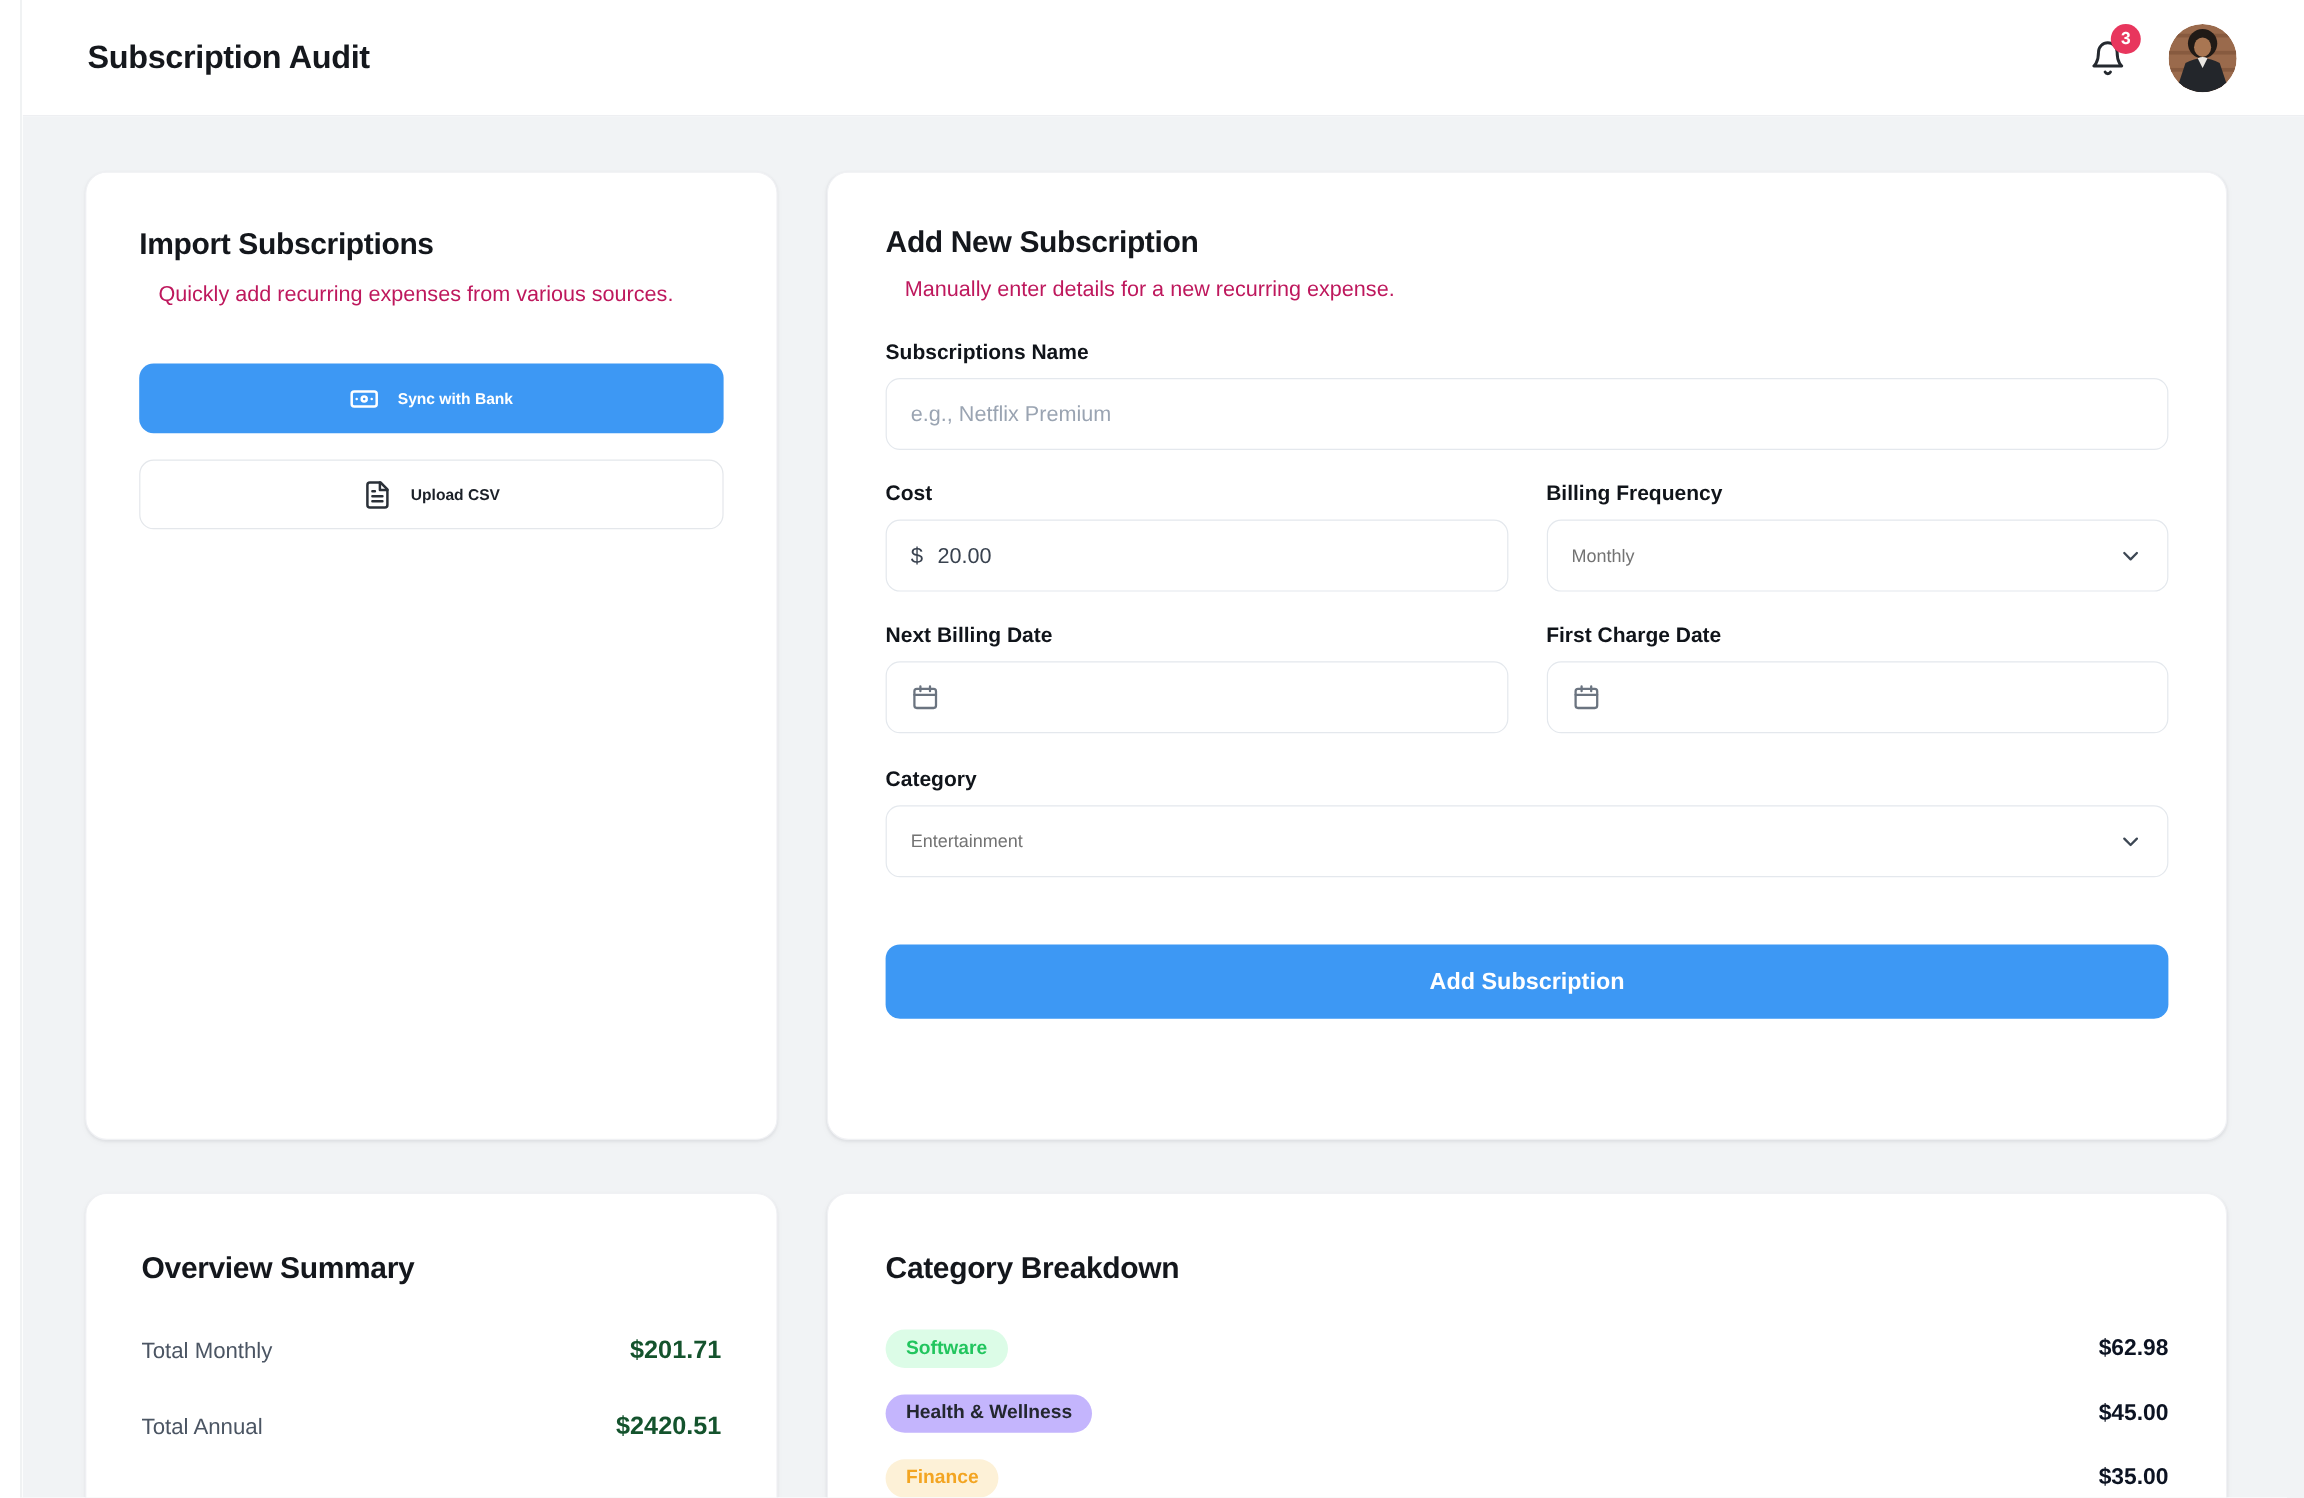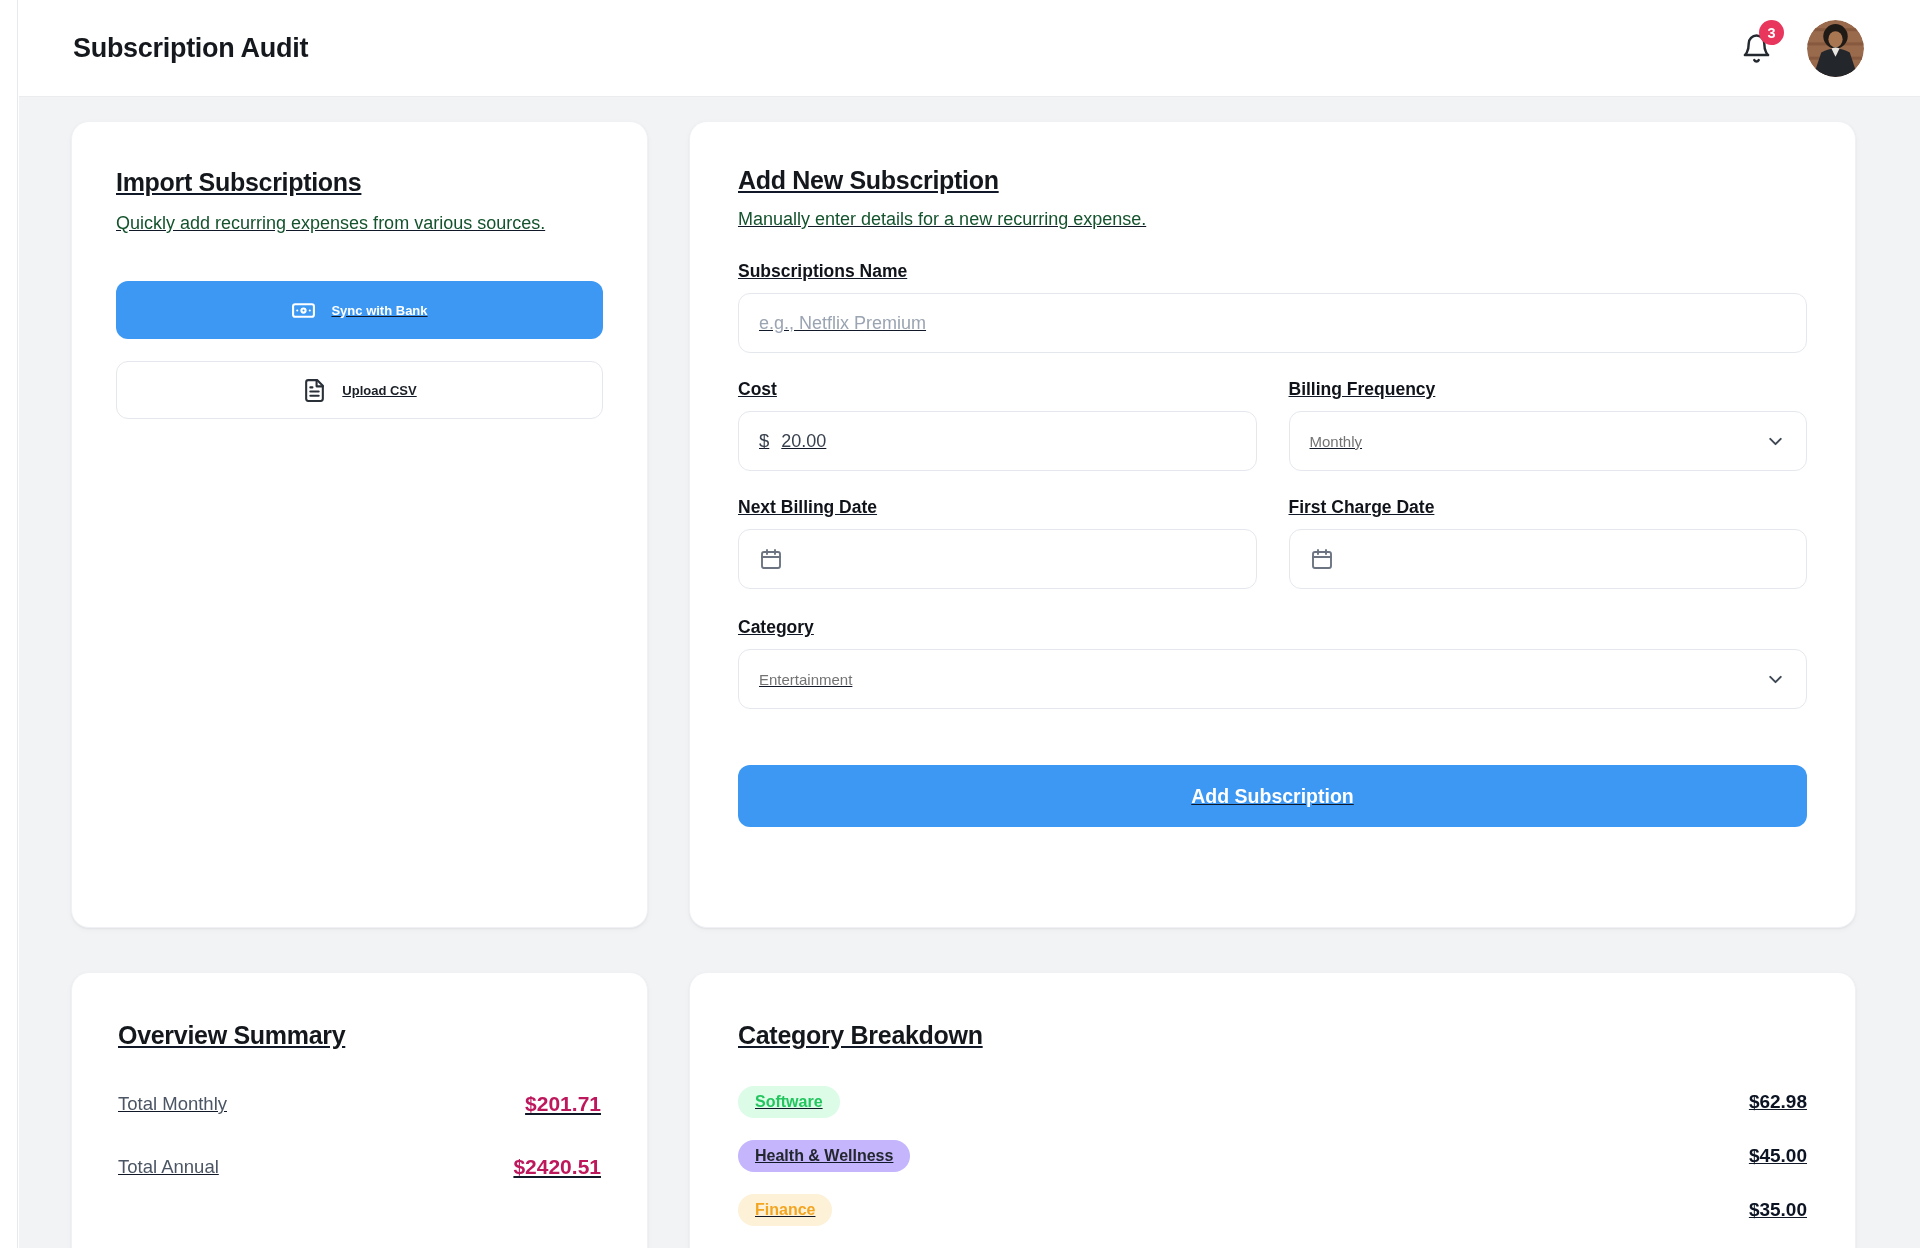--- a/index.html
+++ b/index.html
@@ -23,27 +23,27 @@
   .page-title{font-size:27px;font-weight:700;color:#15181d;letter-spacing:-0.3px;}
   .topbar-right{display:flex;align-items:center;gap:32px;}
   .bell-wrap{position:relative;width:38px;height:40px;display:flex;align-items:center;justify-content:center;cursor:pointer;}
   .bell-wrap svg{width:31px;height:31px;stroke:#24292f;fill:none;stroke-width:1.9;stroke-linecap:round;stroke-linejoin:round;}
   .notif-badge{position:absolute;top:-8px;right:-9px;min-width:25px;height:25px;padding:0 6px;border-radius:999px;
     background:var(--notif);color:#fff;font-size:14.5px;font-weight:700;display:flex;align-items:center;justify-content:center;}
   .avatar{width:57px;height:57px;border-radius:50%;overflow:hidden;cursor:pointer;flex:0 0 auto;}
   .avatar svg{width:100%;height:100%;display:block;}
 
   
-  .content{flex:1;background:var(--page-bg);padding:24px 64px 0 52px;overflow:hidden;text-decoration:underline;}
+  .content{flex:1;background:var(--page-bg);padding:46px 64px 0 52px;overflow:hidden;}
   .grid{display:grid;grid-template-columns:577px 1fr;grid-template-rows:807px auto;column-gap:41px;row-gap:44px;}
   .card{background:#fff;border:1px solid #f0f1f4;border-radius:18px;
     box-shadow:0 1px 2px rgba(15,23,42,.05),0 2px 6px rgba(15,23,42,.03);}
 
   .card-title{font-size:25px;font-weight:700;color:#14171c;letter-spacing:-0.3px;}
-  .card-desc{margin-top:13px;font-size:18px;line-height:1.5;color:#14532d;}
+  .card-desc{margin-top:13px;font-size:18px;line-height:1.5;color:#be185d;margin-left:16px;}
 
   
   .import-card{padding:46px 44px;display:flex;flex-direction:column;}
   .import-actions{margin-top:44px;}
   .btn{display:flex;align-items:center;justify-content:center;gap:15px;width:100%;height:58px;
     border-radius:12px;font-size:13px;font-weight:600;cursor:pointer;border:none;
     font-family:"Liberation Sans","DejaVu Sans",sans-serif;}
   .btn svg{width:25px;height:25px;fill:none;stroke-width:2;stroke-linecap:round;stroke-linejoin:round;}
   .btn-primary{background:var(--accent);color:#fff;}
   .btn-primary svg{stroke:#fff;}
@@ -67,21 +67,21 @@
   .select svg{width:21px;height:21px;stroke:#3d4754;fill:none;stroke-width:2.2;stroke-linecap:round;stroke-linejoin:round;}
   .date-control{cursor:text;}
   .date-control svg{width:24px;height:24px;stroke:#6b7480;fill:none;stroke-width:1.9;stroke-linecap:round;stroke-linejoin:round;}
   .submit-btn{margin-top:56px;height:62px;font-size:19.5px;border-radius:12px;}
 
   
   .summary-card{padding:48px 46px;min-height:420px;}
   .sum-row{display:flex;align-items:center;justify-content:space-between;margin-top:39px;}
   .sum-row:first-of-type{margin-top:42px;}
   .sum-label{font-size:18.5px;color:#4b5563;}
-  .sum-value{font-size:21px;font-weight:700;color:#be185d;}
+  .sum-value{font-size:21px;font-weight:700;color:#14532d;}
 
   
   .breakdown-card{padding:48px 48px;min-height:420px;}
   .cat-row{display:flex;align-items:center;justify-content:space-between;margin-top:22px;}
   .cat-row:first-of-type{margin-top:36px;}
   .badge-pill{display:inline-block;padding:8px 17px;border-radius:999px;font-size:16px;font-weight:600;line-height:1;}
   .cat-amount{font-size:19px;font-weight:700;color:#0c1322;}
 </style>
 </head>
 <body>

